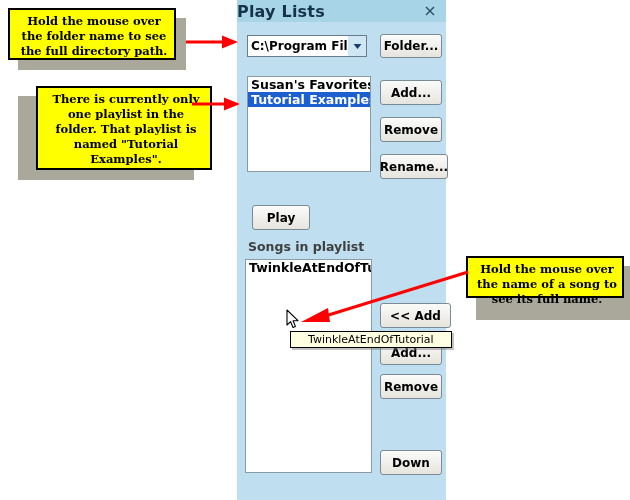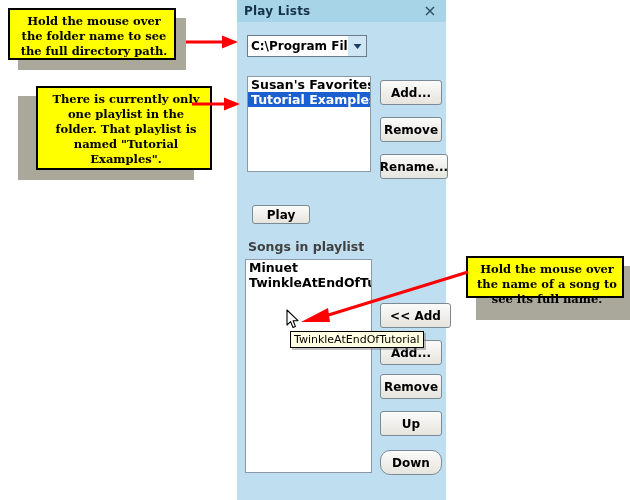--- a/index.html
+++ b/index.html
@@ -18,22 +18,22 @@
     background:#bfdff0;
     box-sizing:border-box;
   }
   #titlebar{
     position:absolute; left:0; top:0; width:209px; height:22px;
     background:#a8d4e8;
     display:flex; align-items:center;
   }
   #title-text{
     font-family:"DejaVu Sans", sans-serif;
-    font-size:12px; font-weight:bold; color:#15334a;
-    margin-left:7px; letter-spacing:0.2px;
+    font-size:16px; font-weight:bold; color:#15334a;
+    letter-spacing:0.2px;
   }
   #close-icon{
     position:absolute; right:9px; top:4px; width:14px;height:14px;
     cursor:pointer;
   }
   #close-icon svg{display:block;}
 
   
   #folder-combo{
     position:absolute; left:247px; top:35px; width:120px; height:22px;
@@ -95,21 +95,21 @@
     position:absolute;left:248px;top:239px;
     font-family:"DejaVu Sans", sans-serif;
     font-size:12.5px;font-weight:bold;color:#404040;
   }
 
   
   #song-tooltip{
     position:absolute; left:290px; top:331px;
     background:#ffffe1;
     border:1px solid #000000;
-    padding:1px 3px;
+    padding:1px 17px;
     font-family:"DejaVu Sans", sans-serif;
     font-size:11px;color:#000;
     white-space:nowrap;
     box-shadow:2px 2px 0 rgba(120,120,120,.45);
     z-index:40;
   }
 
   
   #mouse-cursor{position:absolute;left:286px;top:309px;width:14px;height:21px;z-index:45;}
 
@@ -159,44 +159,43 @@
 
   <div id="folder-combo" title="Select folder">
     <span id="folder-combo-value">C:\Program File</span>
     <span id="folder-combo-arrow">
       <svg width="9" height="7" viewBox="0 0 9 7">
         <path d="M0.5 1 L4.5 6 L8.5 1 Z" fill="#1b3f6b"></path>
       </svg>
     </span>
   </div>
 
+  <div class="btn" id="folder-button" style="left:380px;top:34px;width:62px;height:24px;">Folder...</div>
 
   <div class="listbox" id="playlists-listbox" style="left:247px;top:76px;width:124px;height:96px;">
     <div class="listitem">Susan's Favorites</div>
     <div class="listitem selected">Tutorial Examples</div>
   </div>
 
   <div class="btn" id="playlist-add-button" style="left:380px;top:80px;width:62px;height:25px;">Add...</div>
   <div class="btn" id="playlist-remove-button" style="left:380px;top:117px;width:62px;height:25px;">Remove</div>
   <div class="btn" id="playlist-rename-button" style="left:380px;top:154px;width:68px;height:25px;">Rename...</div>
 
-  <div class="btn" id="play-button" style="left:252px;top:205px;width:58px;height:19px;">Play</div>
+  <div class="btn" id="play-button" style="left:252px;top:205px;width:58px;height:25px;">Play</div>
 
   <div id="section-label">Songs in playlist</div>
 
   <div class="listbox" id="songs-listbox" style="left:245px;top:259px;width:127px;height:214px;">
-    <div class="listitem">Minuet</div>
     <div class="listitem">TwinkleAtEndOfTut</div>
   </div>
 
   <div class="btn" id="song-add-back-button" style="left:380px;top:303px;width:71px;height:25px;">&lt;&lt; Add</div>
   <div class="btn" id="song-add-button" style="left:380px;top:340px;width:62px;height:25px;">Add...</div>
   <div class="btn" id="song-remove-button" style="left:380px;top:374px;width:62px;height:25px;">Remove</div>
-  <div class="btn" id="song-up-button" style="left:380px;top:411px;width:62px;height:25px;">Up</div>
-  <div class="btn" id="song-down-button" style="left:380px;top:450px;width:62px;height:25px;border-radius:10px;">Down</div>
+  <div class="btn" id="song-down-button" style="left:380px;top:450px;width:62px;height:25px;">Down</div>
 
   <div id="song-tooltip">TwinkleAtEndOfTutorial</div>
 
   <div id="mouse-cursor">
     <svg width="14" height="21" viewBox="0 0 14 21">
       <path d="M1,1 L1,16 L4.6,12.6 L7,18.5 L9.4,17.4 L7.1,11.8 L12,11.6 Z" fill="#ffffff" stroke="#000000" stroke-width="1.1" stroke-linejoin="round"></path>
     </svg>
   </div>
 
   <div class="callout-shadow" id="callout-1-shadow"></div>

